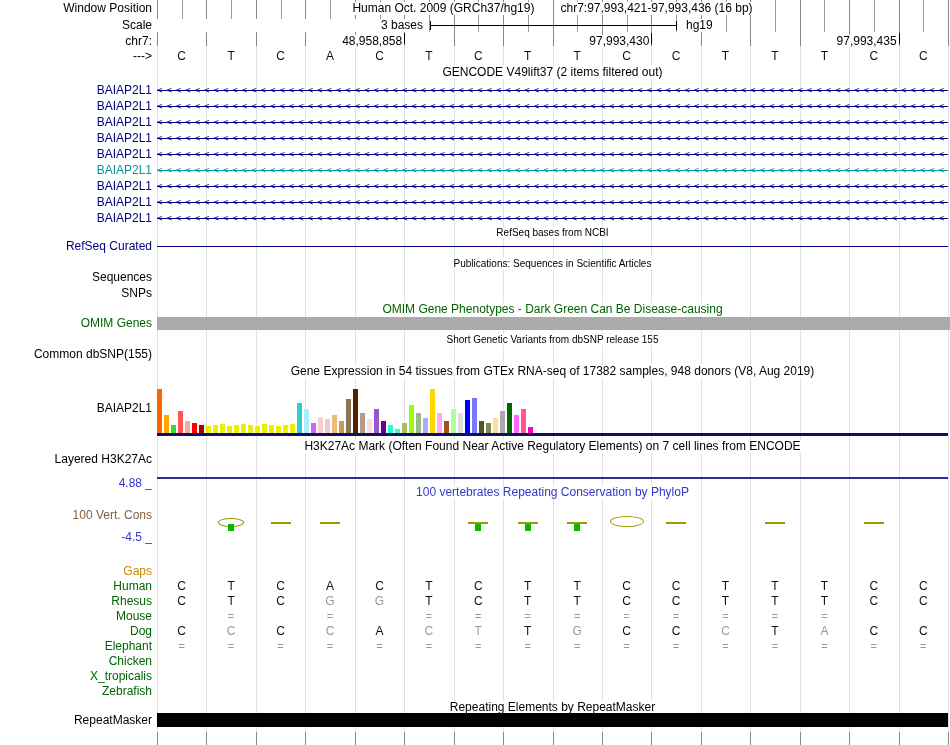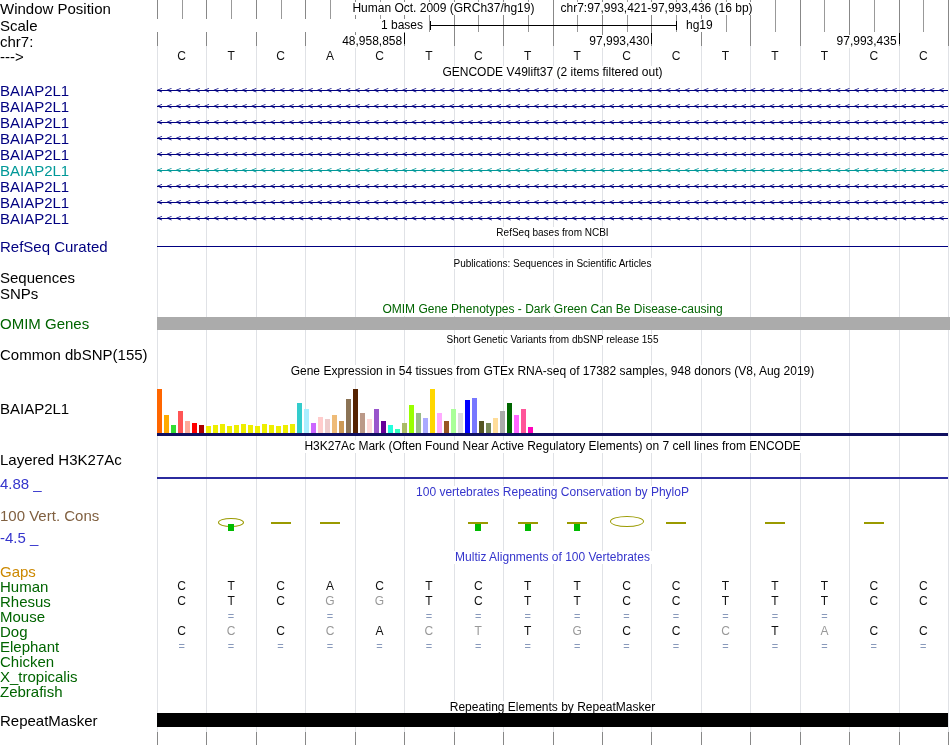--- a/index.html
+++ b/index.html
@@ -1,19 +1,19 @@
 <!DOCTYPE html>
 <html><head>
 <meta charset="utf-8">
 <style>
   * { margin:0; padding:0; box-sizing:border-box; }
   body { background:#fff; font-family:"Liberation Sans","DejaVu Sans",sans-serif; }
   #browser { position:relative; width:950px; height:745px; background:#fff; color:#000; overflow:hidden; }
   #browser div { position:absolute; }
-  .lab { left:0; width:152px; font-size:15px; line-height:13px; white-space:nowrap; }
+  .lab { left:0; width:152px; text-align:right; font-size:12px; line-height:13px; white-space:nowrap; }
   .title { left:157px; width:791px; text-align:center; font-size:12px; line-height:13px; white-space:nowrap; }
   .title span { background:#fff; padding:0 6px; display:inline-block; }
   .title span + span { margin-left:14px; }
   .small { font-size:10px; line-height:11px; }
   .val { font-size:12px; line-height:13px; background:#fff; white-space:nowrap; }
   .navy { color:#000080; }
   .green { color:#006400; }
   .blue { color:#3535CC; }
   .brown { color:#806040; }
   .orange { color:#CC8800; }
@@ -89,21 +89,21 @@
       <div style="left: 923.3px; top: 0px; width: 1px; height: 32px; background: rgb(153, 153, 153);"></div>
       <div style="left: 948px; top: 0px; width: 1px; height: 46px; background: rgb(136, 136, 136);"></div>
       <div style="left: 948px; top: 46px; width: 1px; height: 686px; background: rgba(160, 166, 180, 0.33);"></div>
       <div style="left: 948px; top: 732px; width: 1px; height: 13px; background: rgb(136, 136, 136);"></div>
     </div>
 
   <div class="lab" style="top:2px">Window Position</div>
   <div class="title" style="top:2px"><span>Human Oct. 2009 (GRCh37/hg19)</span><span>chr7:97,993,421-97,993,436 (16 bp)</span></div>
 
   <div class="lab" style="top:19px">Scale</div>
-  <div class="val" style="left:157px;top:19px;width:266px;text-align:right">1 bases</div>
+  <div class="val" style="left:157px;top:19px;width:266px;text-align:right">3 bases</div>
   <div style="left:430px;top:25px;width:247px;height:1px;background:#000"></div>
   <div style="left:430px;top:21px;width:1px;height:9px;background:#000"></div>
   <div style="left:676px;top:21px;width:1px;height:9px;background:#000"></div>
   <div class="val" style="left:686px;top:19px">hg19</div>
 
   <div class="lab" style="top:35px">chr7:</div>
   <div class="lab" style="top:50px">---&gt;</div>
 
   <div class="title" style="top:66px"><span>GENCODE V49lift37 (2 items filtered out)</span></div>
 
@@ -128,21 +128,20 @@
 
   <div class="title" style="top:440px"><span>H3K27Ac Mark (Often Found Near Active Regulatory Elements) on 7 cell lines from ENCODE</span></div>
   <div class="lab" style="top:453px">Layered H3K27Ac</div>
 
   <div style="left:157px;top:477px;width:791px;height:2px;background:#2B2B9E"></div>
   <div class="lab blue" style="top:477px">4.88 _</div>
   <div class="title blue" style="top:486px"><span>100 vertebrates Repeating Conservation by PhyloP</span></div>
   <div class="lab brown" style="top:509px">100 Vert. Cons</div>
   <div class="lab blue" style="top:531px">-4.5 _</div>
 
-  <div class="title blue" style="top:551px"><span>Multiz Alignments of 100 Vertebrates</span></div>
   <div class="lab orange" style="top:565px">Gaps</div>
 
   <div class="title" style="top:701px"><span>Repeating Elements by RepeatMasker</span></div>
   <div class="lab" style="top:714px">RepeatMasker</div>
   <div style="left:157px;top:713px;width:791px;height:14px;background:#000"></div>
 
   <div id="dyn" style="left:0;top:0;width:950px;height:745px">
       <div style="left: 404.2px; top: 33px; width: 1px; height: 11px; background: rgb(0, 0, 0);"></div>
       <div class="val" style="left: 318.2px; top: 35px; width: 84px; text-align: right;">48,958,858</div>
       <div style="left: 651.4px; top: 33px; width: 1px; height: 11px; background: rgb(0, 0, 0);"></div>

